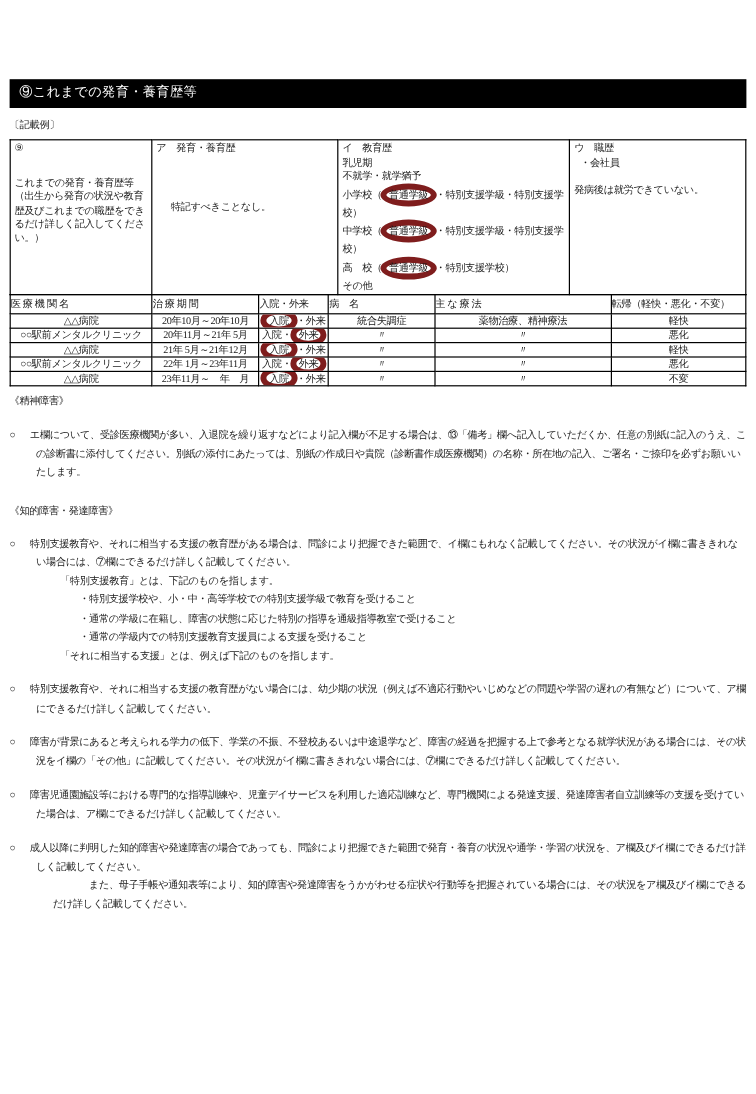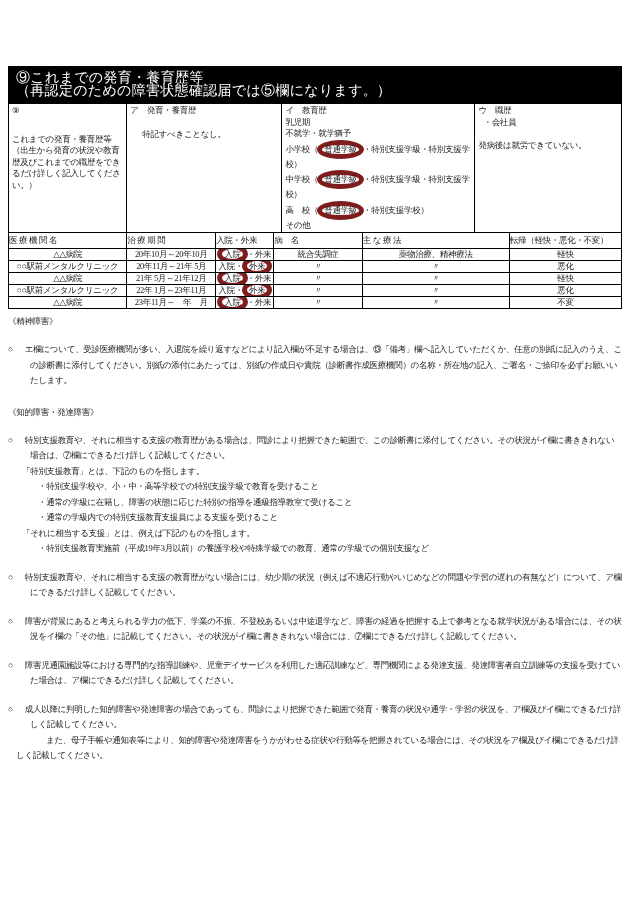--- a/index.html
+++ b/index.html
@@ -9,21 +9,21 @@
     width: 630px; height: 912px;
     background: #ffffff;
     color: #1a1a1a;
     font-family: "Liberation Serif", "DejaVu Serif", serif;
     padding: 66px 8px 0 8px;
   }
   .header-bar {
     background: #000000;
     color: #ffffff;
     padding: 5px 8px 6px 8px;
-    font-size: 14px;
+    font-size: 11px;
     line-height: 13px;
     letter-spacing: 0.3px;
   }
   .example-label {
     font-size: 8.5px;
     letter-spacing: -0.2px;
     margin: 9px 0 5px 0;
   }
   table { border-collapse: collapse; width: 100%; table-layout: fixed; }
   td, th {
@@ -31,21 +31,21 @@
     font-size: 8.5px;
     font-weight: normal;
     letter-spacing: -0.3px;
     line-height: 11.5px;
     padding: 1px 3px;
     vertical-align: top;
     overflow: hidden;
   }
   .ex-num { margin-bottom: 0; }
   .ex-desc { margin-top: 17px; }
-  .ex-a-val { margin-top: 12px; padding-left: 12px; }
+  .ex-a-val { margin-top: 37px; padding-left: 12px; }
   .ex-u-l1 { padding-left: 5px; }
   .ex-u-l2 { margin-top: 12px; }
   .circled {
     display: inline-block;
     border: 5px solid #7f1d1d;
     border-radius: 50%;
     padding: 0 2px;
     line-height: 9px;
     margin: 0 -1px;
   }
@@ -60,36 +60,36 @@
     margin: 16px 0 0 0; line-height: 15px;
   }
   .sec-title.first { margin-top: 5px; }
   .para {
     font-size: 8.5px; letter-spacing: -0.3px; line-height: 15.5px;
     padding-left: 22px; text-indent: -22px;
     margin: 13px 0 0 0;
   }
   .para .marker { padding-right: 12px; }
   .line {
-    font-size: 8.5px; letter-spacing: -0.3px; line-height: 15.5px;
+    font-size: 8.5px; letter-spacing: -0.3px; line-height: 15.5px; margin-left: 28px;
   }
   .sub-quote { padding-left: 14px; }
   .sub-bullet { padding-left: 30px; }
   .cont-indent { padding-left: 8px; text-indent: 30px; }
 </style>
 </head>
 <body>
 
 <div class="page">
 
   <div class="header-bar">
     <div>⑨これまでの発育・養育歴等</div>
-    <div>（再認定のための障害状態確認届では⑤欄になります。）</div>
   </div>
 
+  <div class="example-label">〔記載例〕</div>
 
   <table class="ex-table">
     <colgroup>
         <col style="width:19.3%">
         <col style="width:25.3%">
         <col style="width:31.5%">
         <col style="width:23.9%">
       </colgroup>
     <tbody>
         <tr>
@@ -178,27 +178,26 @@
       <td class="v">不変</td>
     </tr>
   </tbody>
     </table>
 
   <div class="notes">
     <div class="sec-title first">《精神障害》</div>
     <div class="para"><span class="marker">○</span><span>エ欄について、受診医療機関が多い、入退院を繰り返すなどにより記入欄が不足する場合は、⑬「備考」欄へ記入していただくか、任意の別紙に記入のうえ、この診断書に添付してください。別紙の添付にあたっては、別紙の作成日や貴院（診断書作成医療機関）の名称・所在地の記入、ご署名・ご捺印を必ずお願いいたします。</span></div>
 
     <div class="sec-title">《知的障害・発達障害》</div>
-    <div class="para"><span class="marker">○</span><span>特別支援教育や、それに相当する支援の教育歴がある場合は、問診により把握できた範囲で、この診断書に添付してください。その状況がイ欄に書ききれない場合は、⑦欄にできるだけ詳しく記載してください。</span></div>
+    <div class="para"><span class="marker">○</span><span>特別支援教育や、それに相当する支援の教育歴がある場合は、問診により把握できた範囲で、イ欄にもれなく記載してください。その状況がイ欄に書ききれない場合には、⑦欄にできるだけ詳しく記載してください。</span></div>
     <div class="line sub-quote">「特別支援教育」とは、下記のものを指します。</div>
     <div class="line sub-bullet">・特別支援学校や、小・中・高等学校での特別支援学級で教育を受けること</div>
     <div class="line sub-bullet">・通常の学級に在籍し、障害の状態に応じた特別の指導を通級指導教室で受けること</div>
     <div class="line sub-bullet">・通常の学級内での特別支援教育支援員による支援を受けること</div>
     <div class="line sub-quote">「それに相当する支援」とは、例えば下記のものを指します。</div>
-    <div class="line sub-bullet">・特別支援教育実施前（平成19年3月以前）の養護学校や特殊学級での教育、通常の学級での個別支援など</div>
 
     <div class="para"><span class="marker">○</span><span>特別支援教育や、それに相当する支援の教育歴がない場合には、幼少期の状況（例えば不適応行動やいじめなどの問題や学習の遅れの有無など）について、ア欄にできるだけ詳しく記載してください。</span></div>
 
     <div class="para"><span class="marker">○</span><span>障害が背景にあると考えられる学力の低下、学業の不振、不登校あるいは中途退学など、障害の経過を把握する上で参考となる就学状況がある場合には、その状況をイ欄の「その他」に記載してください。その状況がイ欄に書ききれない場合には、⑦欄にできるだけ詳しく記載してください。</span></div>
 
     <div class="para"><span class="marker">○</span><span>障害児通園施設等における専門的な指導訓練や、児童デイサービスを利用した適応訓練など、専門機関による発達支援、発達障害者自立訓練等の支援を受けていた場合は、ア欄にできるだけ詳しく記載してください。</span></div>
 
     <div class="para"><span class="marker">○</span><span>成人以降に判明した知的障害や発達障害の場合であっても、問診により把握できた範囲で発育・養育の状況や通学・学習の状況を、ア欄及びイ欄にできるだけ詳しく記載してください。</span></div>
     <div class="line cont-indent">また、母子手帳や通知表等により、知的障害や発達障害をうかがわせる症状や行動等を把握されている場合には、その状況をア欄及びイ欄にできるだけ詳しく記載してください。</div>
   </div>

